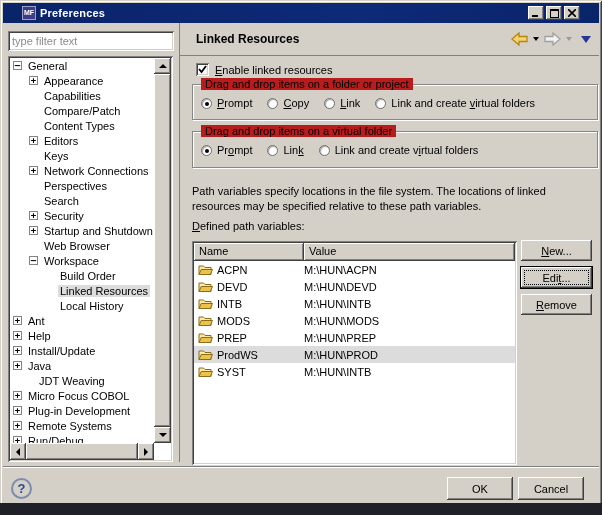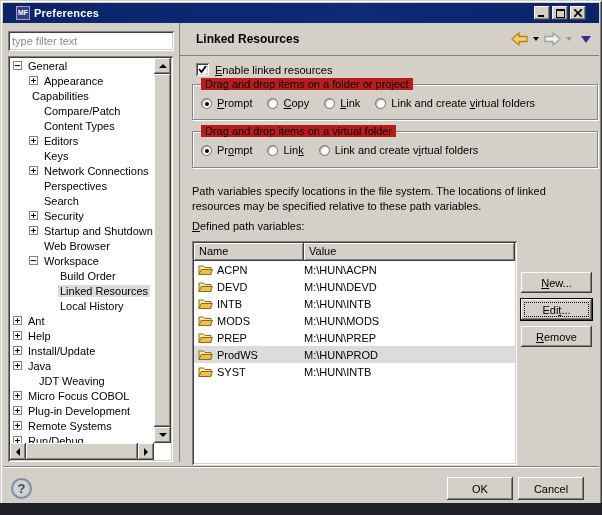--- a/index.html
+++ b/index.html
@@ -15,21 +15,21 @@
   .raised { background:#d4d0c8;
     box-shadow: inset -1px -1px 0 #404040, inset 1px 1px 0 #fff,
                 inset -2px -2px 0 #808080, inset 2px 2px 0 #d4d0c8; }
   .sunken { background:#fff;
     box-shadow: inset 1px 1px 0 #808080, inset -1px -1px 0 #fff,
                 inset 2px 2px 0 #404040, inset -2px -2px 0 #d4d0c8; }
 
   
   .titlebar { position:absolute; left:3px; top:3px; right:3px; height:20px;
     background:linear-gradient(90deg,#0a246a 0%,#0d2a78 60%,#0a246a 100%);
-    display:flex; align-items:center; padding:0 13px;justify-content:space-between; }
+    display:flex; align-items:center; padding:0 19px;justify-content:space-between; }
   .app-icon { width:14px; height:14px; background:#3d3d85; border:1px solid #9aa0c8;
     color:#fff; font-size:7px; font-weight:bold; line-height:12px; text-align:center; margin-right:4px; }
   .wtitle { color:#fff; font-weight:bold; font-size:11px; letter-spacing:.2px; }
   .tb-btns { margin-left:auto; display:flex; gap:2px; }
   .tbb { width:16px; height:14px; padding:0; border:none; display:flex; align-items:center; justify-content:center;
     background:#d4d0c8;
     box-shadow: inset -1px -1px 0 #404040, inset 1px 1px 0 #fff,
                 inset -2px -2px 0 #808080, inset 2px 2px 0 #d4d0c8; }
 
   
@@ -90,21 +90,21 @@
   .th { height:18px; padding:2px 0 0 5px; background:#d4d0c8;
     box-shadow: inset -1px -1px 0 #404040, inset 1px 1px 0 #fff, inset -2px -2px 0 #808080; }
   .th.c0 { width:110px; } .th.c1 { flex:1; }
   .tbody { position:absolute; left:2px; top:20px; right:2px; bottom:2px; overflow:hidden; }
   .vrow { height:17px; display:flex; align-items:center; }
   .vrow.sel { background:#dcdcdc; }
   .vrow .fold { margin:0 4px 0 4px; flex:0 0 15px; }
   .vrow .nm { width:87px; overflow:hidden; }
   .vrow .vl { flex:1; }
 
-  .side-btns { position:absolute; left:341px; top:217px; width:71px; display:flex; flex-direction:column; gap:6px;margin-top:32px; }
+  .side-btns { position:absolute; left:341px; top:217px; width:71px; display:flex; flex-direction:column; gap:6px; }
   .btn { font:11px "Liberation Sans",sans-serif; color:#000; border:none; background:#d4d0c8; height:21px;
     box-shadow: inset -1px -1px 0 #404040, inset 1px 1px 0 #fff,
                 inset -2px -2px 0 #808080, inset 2px 2px 0 #d4d0c8; }
   .btn.focused { outline:1px dotted #000; outline-offset:-4px;
     box-shadow: 0 0 0 1px #000, inset -1px -1px 0 #404040, inset 1px 1px 0 #fff,
                 inset -2px -2px 0 #808080, inset 2px 2px 0 #d4d0c8; }
 
   .sep-bottom { position:absolute; left:3px; right:3px; top:466px; height:2px;
     border-top:1px solid #808080; border-bottom:1px solid #fff; }
   .help { position:absolute; left:11px; top:478px; width:21px; height:21px; border-radius:50%;
@@ -146,21 +146,21 @@
   <div class="tree-box sunken">
     <div class="tree-items" id="tree">
         <div class="trow" style="padding-left: 3px;">
           <span class="expander minus">–</span>
           <span class="tlabel">General</span>
         </div>
         <div class="trow" style="padding-left: 19px;">
           <span class="expander plus">+</span>
           <span class="tlabel">Appearance</span>
         </div>
-        <div class="trow" style="padding-left: 7px;">
+        <div class="trow" style="padding-left: 19px;">
           <span class="expander none"></span>
           <span class="tlabel">Capabilities</span>
         </div>
         <div class="trow" style="padding-left: 19px;">
           <span class="expander none"></span>
           <span class="tlabel">Compare/Patch</span>
         </div>
         <div class="trow" style="padding-left: 19px;">
           <span class="expander none"></span>
           <span class="tlabel">Content Types</span>

